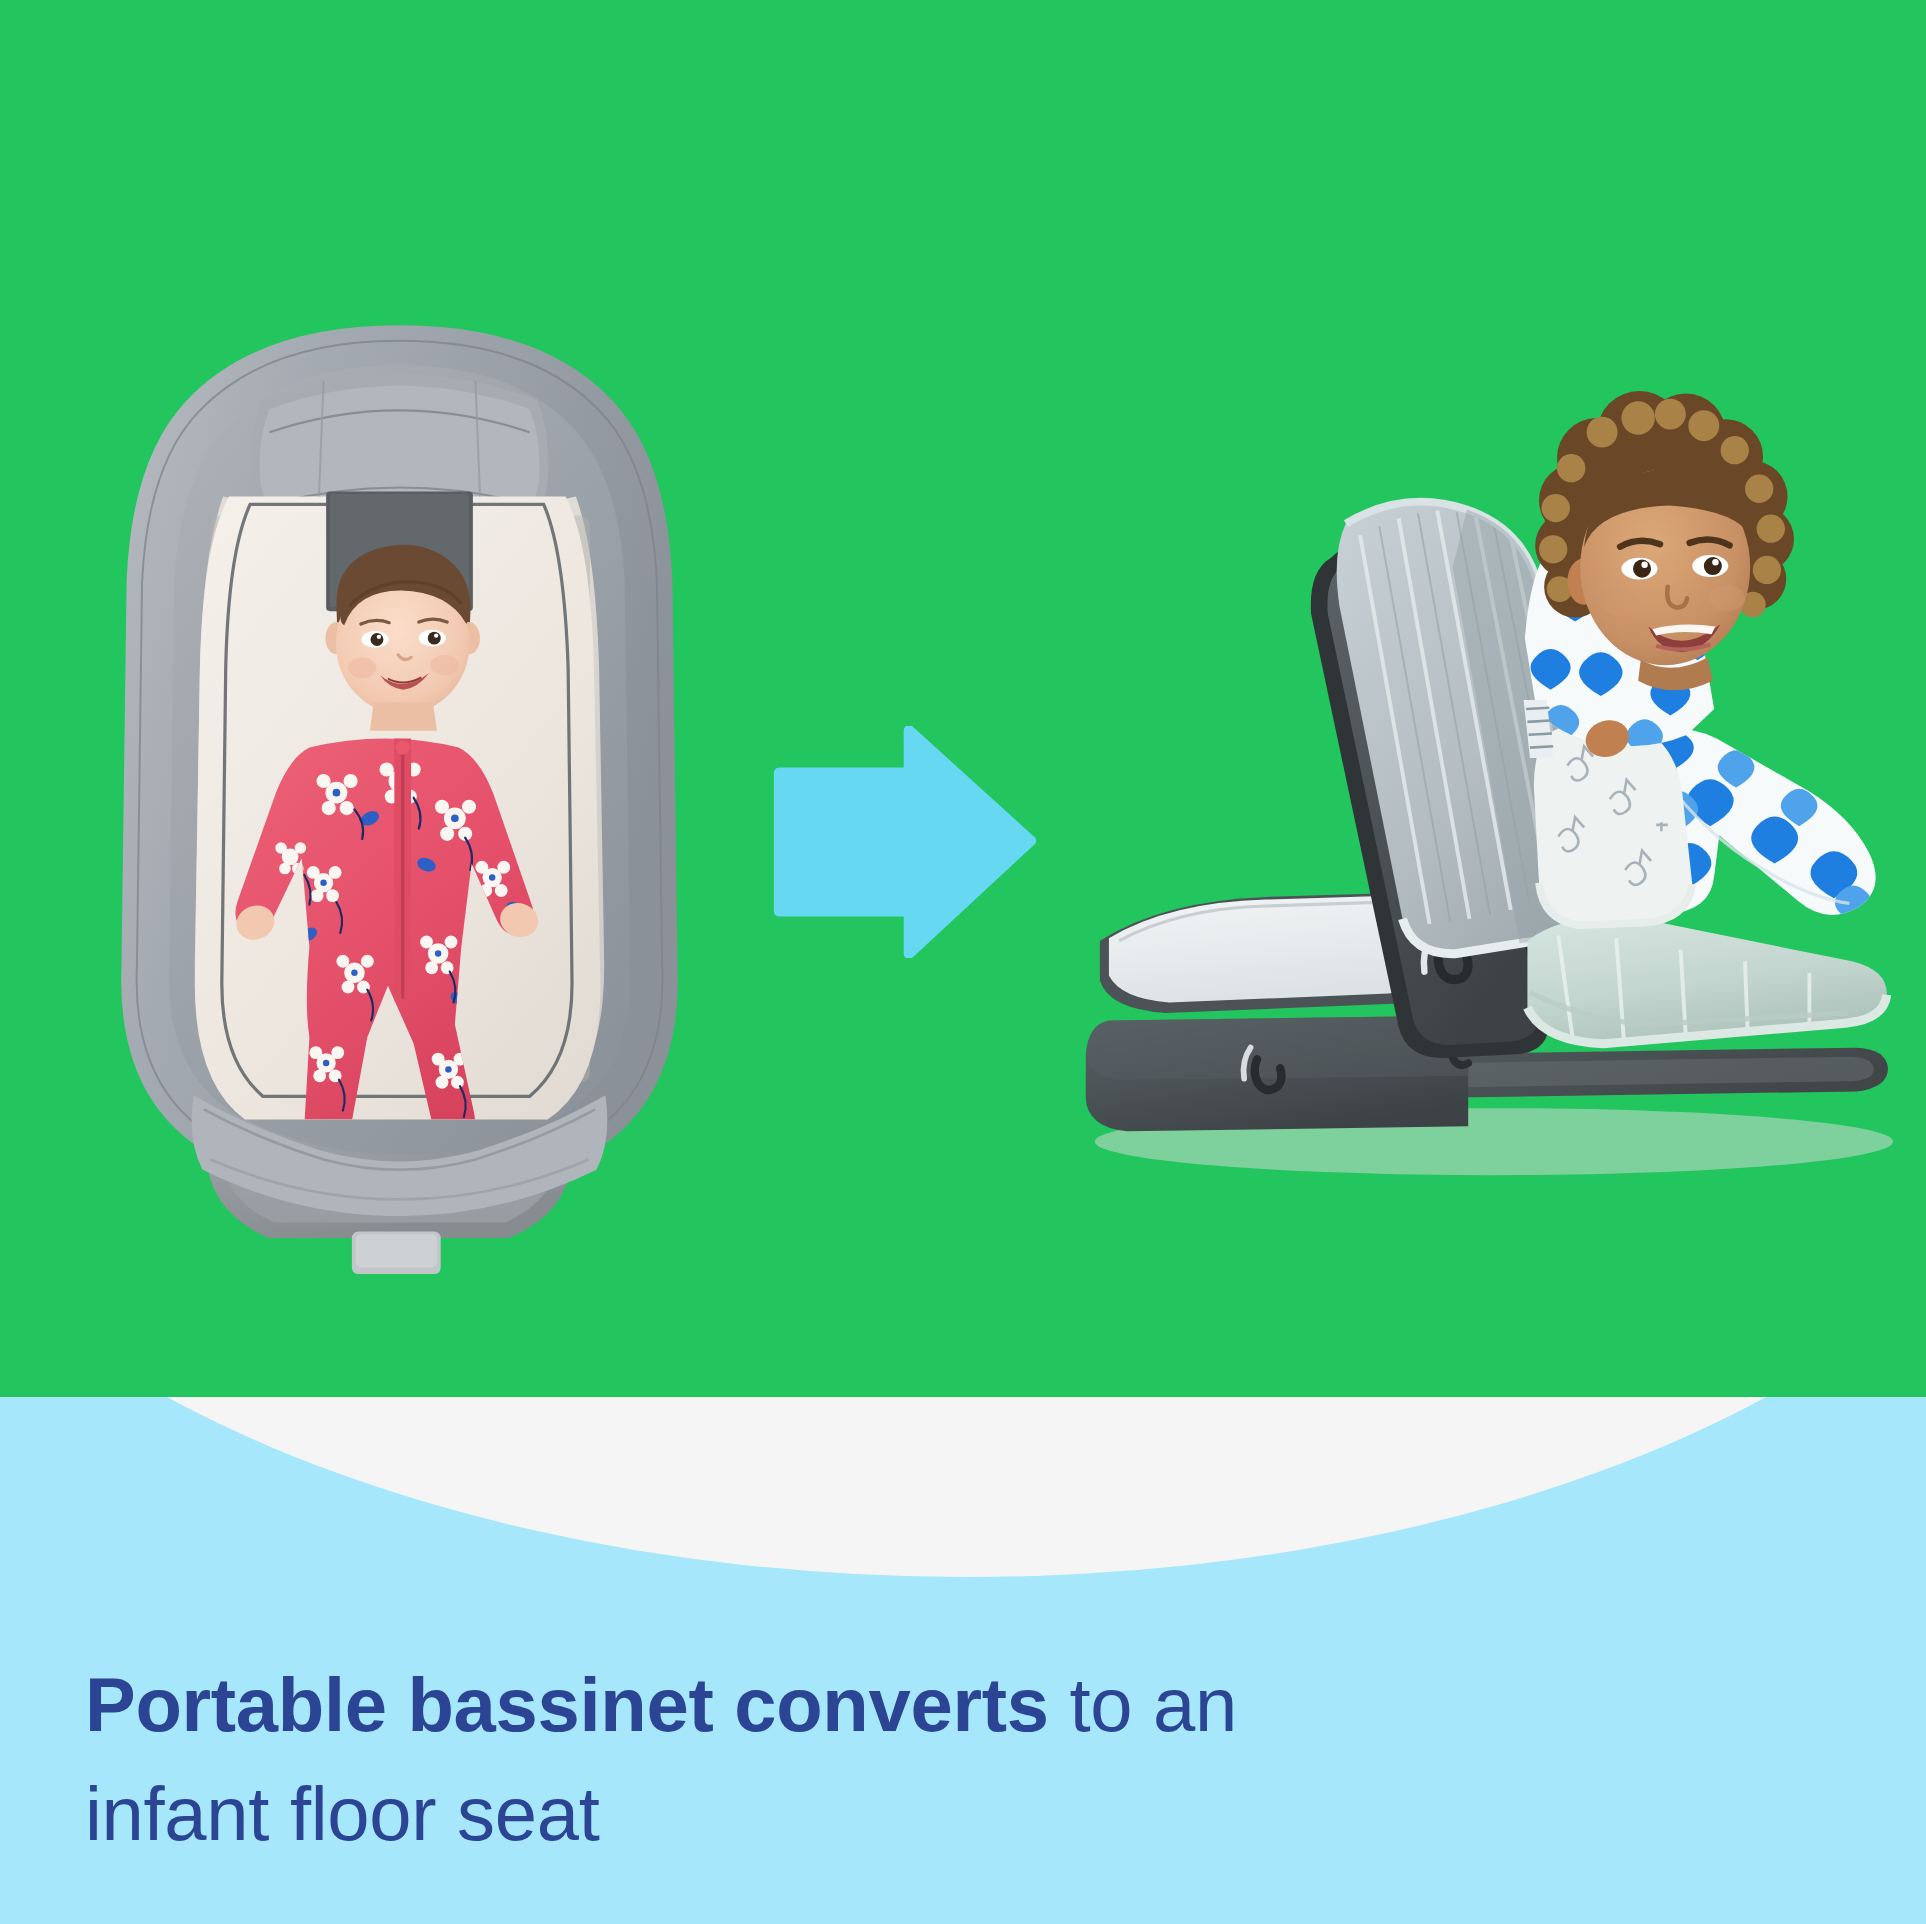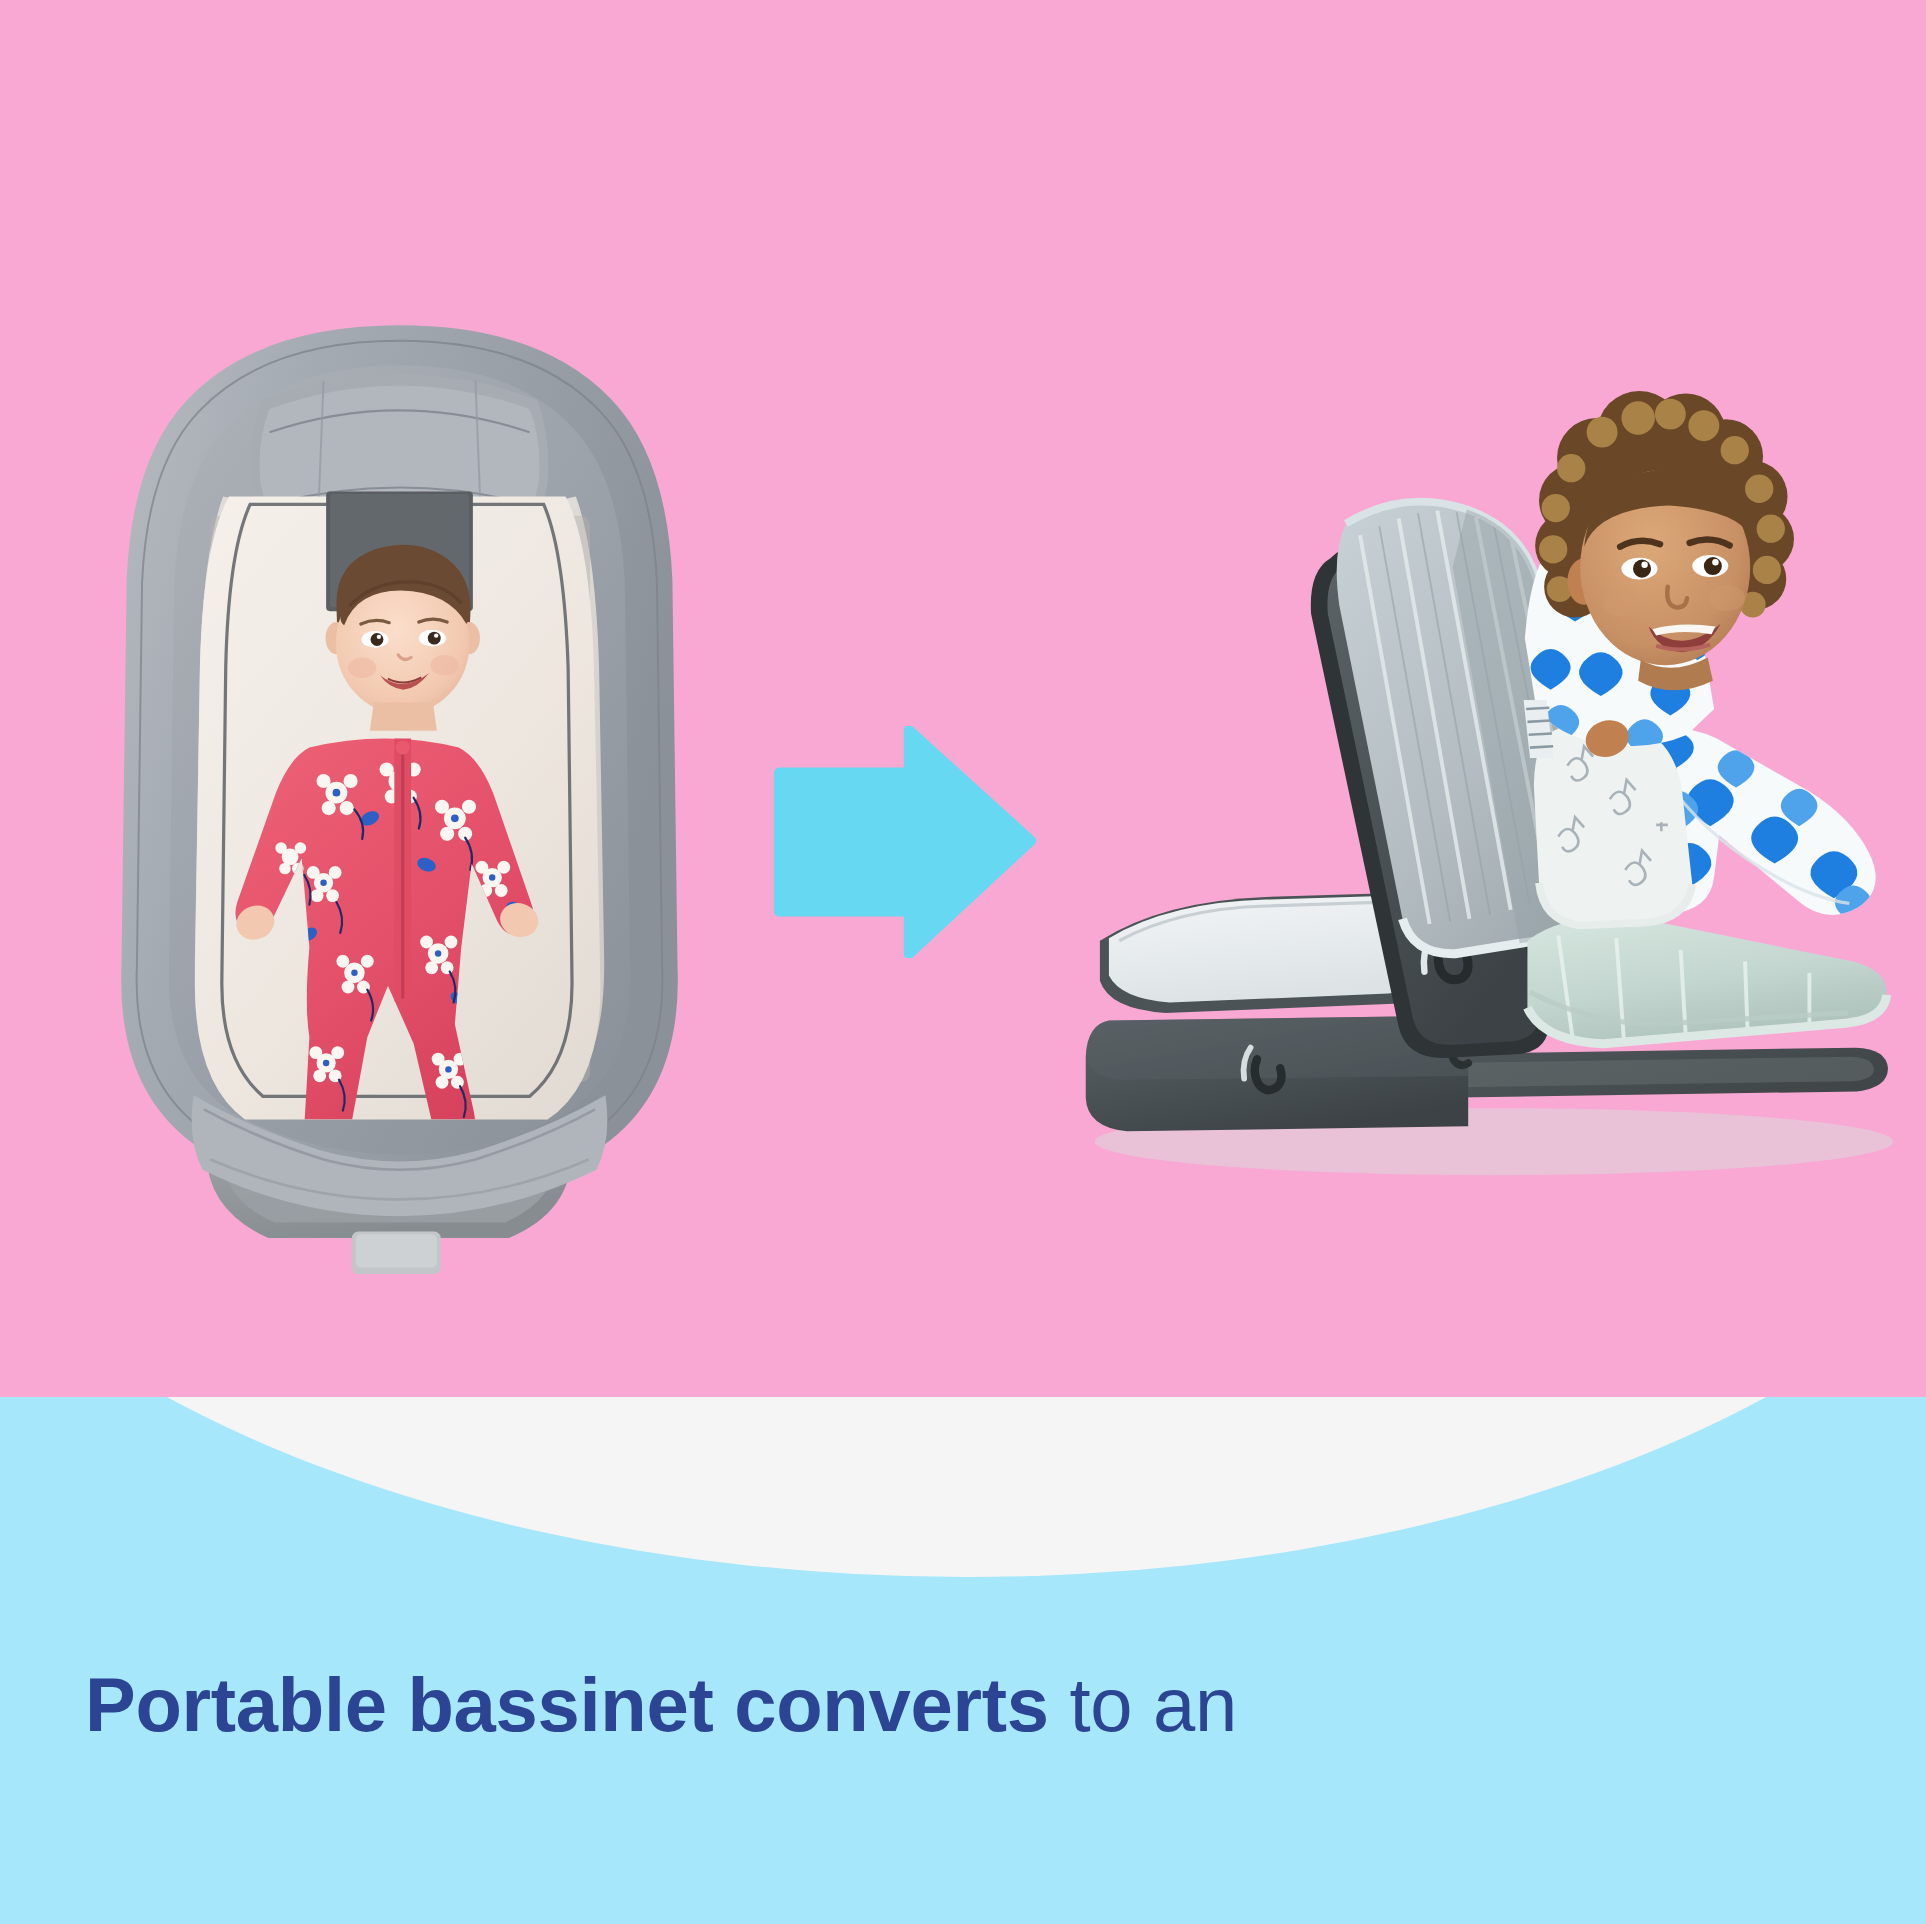--- a/index.html
+++ b/index.html
@@ -10,21 +10,21 @@
   }
   body {
     font-family: "Liberation Sans", "DejaVu Sans", sans-serif;
   }
 
   .poster {
     position: relative;
     width: 1926px;
     height: 1925px;
     overflow: hidden;
-    background: #f9a8d4;
+    background: #22c55e;
   }
 
   
   .blue-band {
     position: absolute;
     left: 0;
     top: 1397px;
     width: 1926px;
     height: 527px;
     background: #A6E7FB;
@@ -618,16 +618,17 @@
         <path d="M710,520 L746,518"></path>
           <path d="M712,540 L748,538"></path>
         <path d="M714,560 L750,558"></path>
           <path d="M716,580 L752,578"></path>
       </g>
     </svg>
   </div>
 
   <div class="caption">
     <span class="ln"><span class="strong">Portable bassinet converts</span><span class="light"> to an</span></span>
+    <span class="ln light">infant floor seat</span>
   </div>
 
 </div>
 
 
 </body></html>

